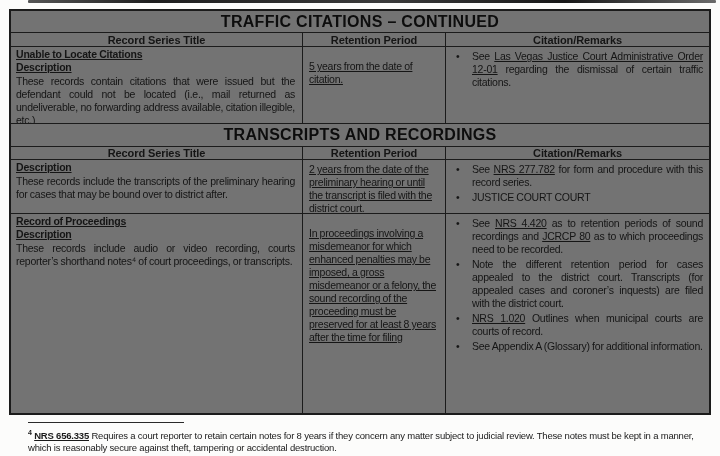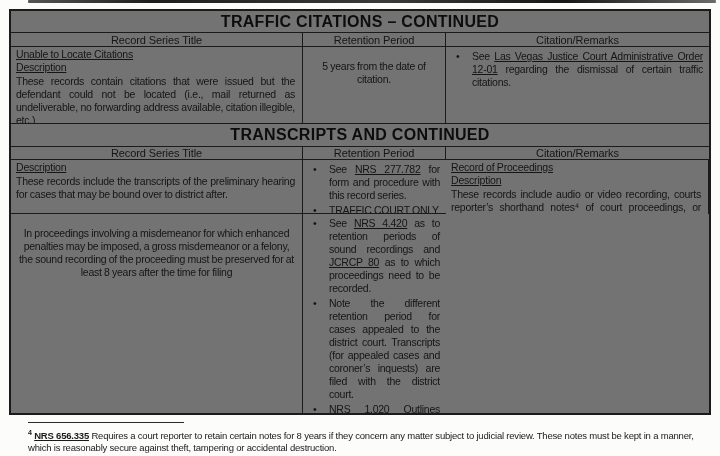--- a/index.html
+++ b/index.html
@@ -30,29 +30,29 @@
   .last-col { border-right:none; }
   .last-row { border-bottom:none; }
   .span3 { grid-column:1 / -1; border-right:none; }
 
   .sect-title {
     display:flex; align-items:center; justify-content:center;
     font-weight:bold; font-size:16px; letter-spacing:.3px; color:#0d0d0d;
   }
   .col-hdr {
     display:flex; align-items:center; justify-content:center;
-    font-weight:normal; font-size:11px; letter-spacing:-.1px;
+    font-weight:bold; font-size:11px; letter-spacing:-.1px;
   }
 
   .body-txt { font-size:10.5px; line-height:13px; letter-spacing:-.25px; word-spacing:-.3px; }
   .c-title { padding:1px 7px 2px 5px; text-align:justify; }
-  .row-title { font-weight:normal; text-decoration:underline; letter-spacing:-.2px; }
+  .row-title { font-weight:bold; text-decoration:underline; letter-spacing:-.2px; }
   .desc-par { margin-top:1px; }
 
-  .c-ret { text-align:center; padding:3px 6px; }
+  .c-ret { padding:3px 6px;text-decoration:underline; }
   .c-ret .par + .par { margin-top:13px; }
   .pt13 { padding-top:13px; }
   .pt3 { padding-top:3px; }
 
   .c-cit { padding:3px 6px 2px 7px; }
   .bullets { display:flex; flex-direction:column; gap:2px; }
   .bullet { display:flex; }
   .bullet .dot { flex:0 0 16px; text-align:left; padding-left:3px; font-size:10.5px; line-height:13px; }
   .bullet .btxt { flex:1; text-align:justify; }
 
@@ -94,39 +94,42 @@
     </div>
     <div class="cell c-cit body-txt last-col pt13">
       <div class="bullets">
         <div class="bullet">
           <span class="dot">•</span>
           <span class="btxt"><span>See </span><span class="u">Las Vegas Justice Court Administrative Order 12-01</span><span> regarding the dismissal of certain traffic citations.</span></span>
         </div>
       </div>
     </div>
 
-    <div class="cell span3 sect-title">TRANSCRIPTS AND CONTINUED</div>
+    <div class="cell span3 sect-title">TRANSCRIPTS AND RECORDINGS</div>
 
     <div class="cell col-hdr">Record Series Title</div>
     <div class="cell col-hdr">Retention Period</div>
     <div class="cell col-hdr last-col">Citation/Remarks</div>
 
     <div class="cell c-title body-txt">
       <div class="row-title">Description</div>
       <div class="desc-par">These records include the transcripts of the preliminary hearing for cases that may be bound over to district after.</div>
     </div>
+    <div class="cell c-ret body-txt pt3">
+      <div class="par">2 years from the date of the preliminary hearing or until the transcript is filed with the district court.</div>
+    </div>
     <div class="cell c-cit body-txt last-col pt3">
       <div class="bullets">
         <div class="bullet">
           <span class="dot">•</span>
           <span class="btxt"><span>See </span><span class="u">NRS 277.782</span><span> for form and procedure with this record series.</span></span>
         </div>
         <div class="bullet">
           <span class="dot">•</span>
-          <span class="btxt">TRAFFIC COURT ONLY</span>
+          <span class="btxt">JUSTICE COURT COURT</span>
         </div>
       </div>
     </div>
 
     <div class="cell c-title body-txt last-row">
       <div class="row-title">Record of Proceedings</div>
       <div class="row-title">Description</div>
       <div class="desc-par">These records include audio or video recording, courts reporter’s shorthand notes⁴ of court proceedings, or transcripts.</div>
     </div>
     <div class="cell c-ret body-txt last-row pt13">

